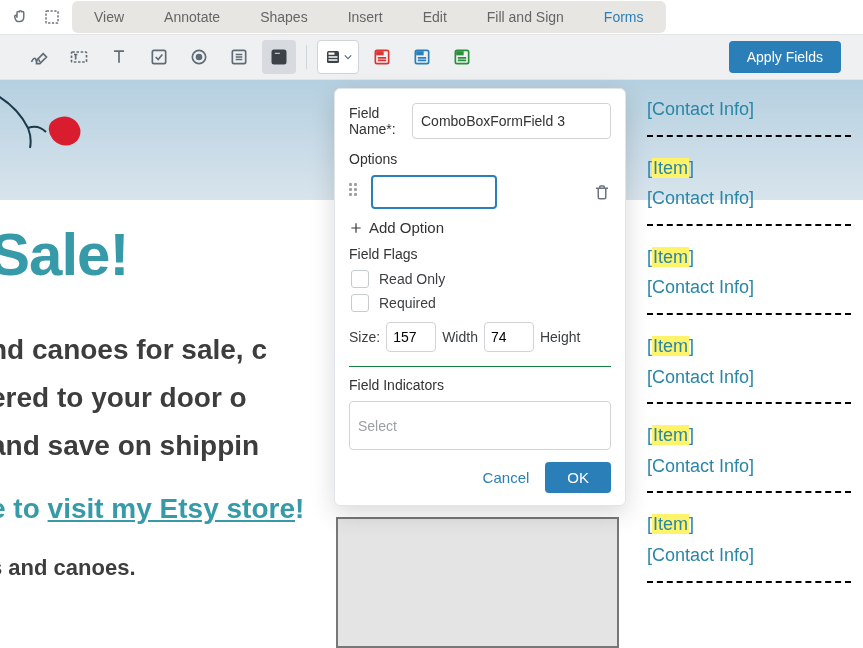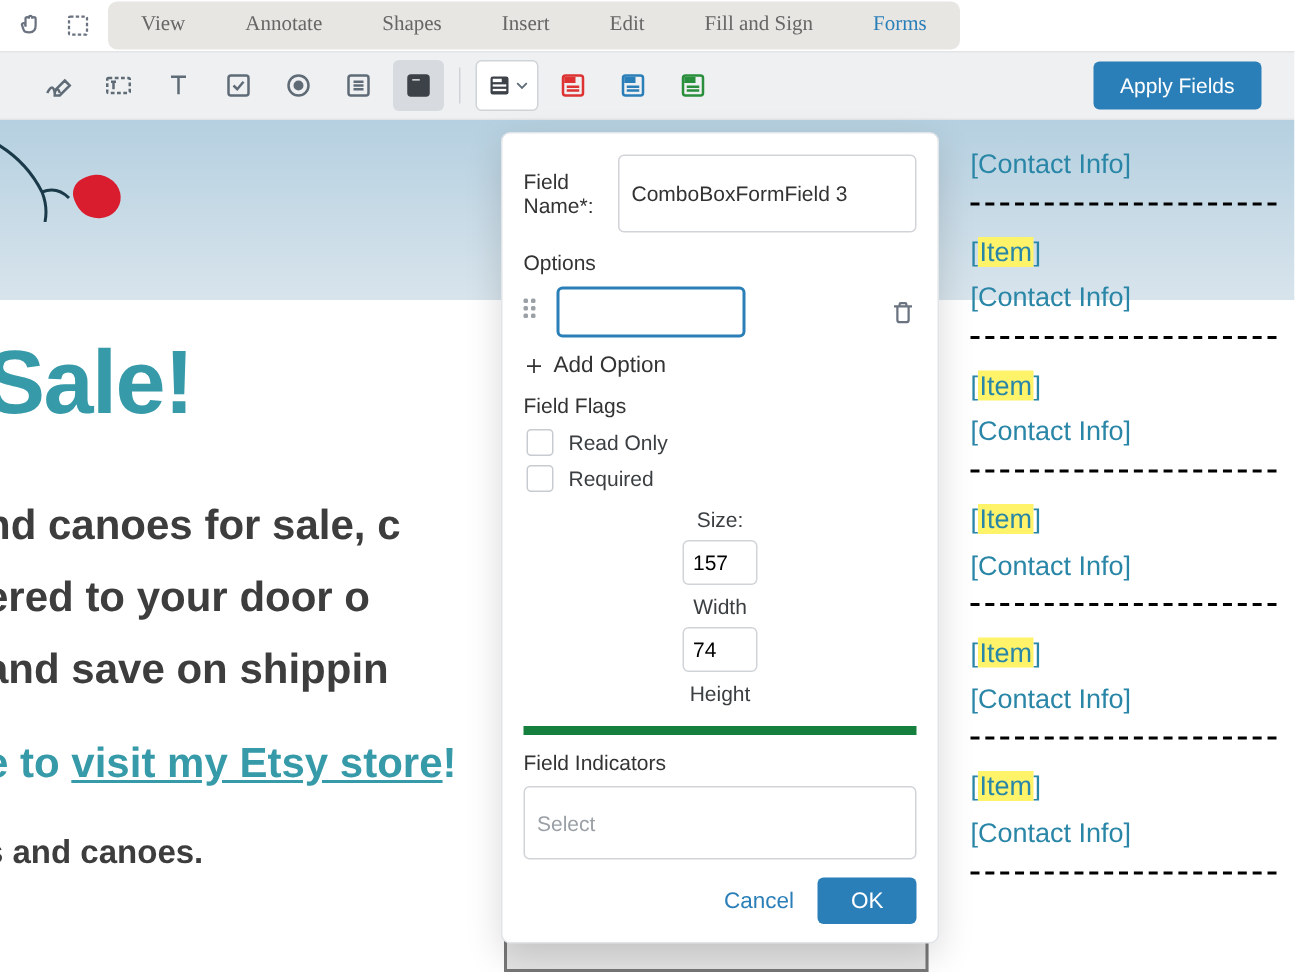--- a/index.html
+++ b/index.html
@@ -2,21 +2,21 @@
 <html><head>
 <meta charset="utf-8">
 <style>
   * { box-sizing: border-box; margin: 0; padding: 0; }
   body { font-family: -apple-system, BlinkMacSystemFont, "Segoe UI", Arial, sans-serif; background: #fff; width: 863px; height: 648px; overflow: hidden; position: relative; }
 
   
   .menu-bar { height: 34px; background: #fff; display: flex; align-items: center; padding: 0 4px; gap: 0; font-size: 14px; color: #666; }
   .menu-bar .icon-btn { width: 28px; height: 26px; display: flex; align-items: center; justify-content: center; border-radius: 4px; margin: 0 2px; color: #6b7280; }
   .menu-tabs { display: flex; background: #e8e6e3; border-radius: 6px; padding: 2px; margin-left: 4px; flex: 0 0 auto; }
-  .menu-tab { padding: 6px 20px; color: #666; cursor: pointer; font-size: 14px; border-radius: 4px; font-family: Liberation Serif, serif; }
+  .menu-tab { padding: 6px 20px; color: #666; cursor: pointer; font-size: 14px; border-radius: 4px; }
   .menu-tab.active { color: #2b7fb8; }
 
   
   .toolbar { height: 46px; background: #eef0f2; border-top: 1px solid #e2e4e6; border-bottom: 1px solid #e2e4e6; display: flex; align-items: center; padding: 0 22px; gap: 6px; }
   .tb-btn { width: 34px; height: 34px; display: flex; align-items: center; justify-content: center; border-radius: 4px; color: #5f6b76; }
   .tb-btn.active { background: #d7dbe0; }
   .tb-sep { width: 1px; height: 24px; background: #d0d4d8; margin: 0 4px; }
   .tb-drop { display:flex; align-items:center; justify-content:center; width:42px; height:34px; border:1px solid #d0d4d8; border-radius:4px; background:#fff; gap:2px; }
   .apply-btn { margin-left: auto; background: #2b7fb8; color: #fff; border: none; padding: 8px 18px; border-radius: 4px; font-size: 14px; cursor: pointer; }
 
@@ -38,31 +38,31 @@
   .ph { color:#2a86a7; font-weight:400; font-size:18px; line-height:1.7; }
   .ph .hl { background:#fff36a; padding:0 1px; }
   
   
   .field-box { position:absolute; left:336px; top:517px; width:283px; height:131px; background:#e4e4e4; border:2px solid #777; }
 
   
   .panel { position:absolute; left:334px; top:88px; width:292px; background:#fff; border:1px solid #e1e4e8; border-radius:6px; box-shadow: 0 8px 24px rgba(0,0,0,.15); padding:14px 14px 12px 14px; font-size:14px; color:#3b3f42; }
   .panel-row { display:flex; align-items:center; gap:10px; margin-bottom:12px; }
   .panel-label { font-size:14px; color:#333; }
-  .panel-input { flex:1; height:52px; border:1px solid #d0d4d8; border-radius:4px; padding:0 8px; font-size:14px; color:#333; }
+  .panel-input { flex:1; height:36px; border:1px solid #d0d4d8; border-radius:4px; padding:0 8px; font-size:14px; color:#333; }
   .panel-section-title { font-size:14px; color:#333; margin: 4px 0 8px 0; }
   .opt-row { display:flex; align-items:center; gap:8px; margin-bottom:10px; }
   .grip { width:14px; height:18px; display:grid; grid-template-columns:repeat(2,3px); grid-auto-rows:3px; gap:2px; }
   .grip span { background:#9aa0a6; border-radius:1px; }
   .opt-input { width:126px; height:34px; border:2px solid #2b7fb8; border-radius:4px; padding:0 8px; font-size:14px; }
   .trash { color:#6b7280; }
   .add-opt { display:flex; align-items:center; gap:6px; color:#333; font-size:15px; margin: 6px 0 10px 0; cursor:pointer; }
   .chk-line { display:flex; align-items:center; gap:10px; margin:6px 0; padding-left:2px; }
   .chk { width:18px; height:18px; border:1px solid #c7ccd1; border-radius:3px; background:#fff; }
-  .size-row { display:flex; align-items:center; gap:6px; margin-top:10px; padding-bottom:14px; border-bottom:6px solid #15803d;flex-direction:column; }
+  .size-row { display:flex; align-items:center; gap:6px; margin-top:10px; padding-bottom:14px; border-bottom:1px solid #15803d; }
   .size-row .sm-input { width:50px; height:30px; border:1px solid #d0d4d8; border-radius:4px; padding:0 6px; font-size:14px; }
   .sel-input { width:100%; height:49px; border:1px solid #d0d4d8; border-radius:4px; padding:0 8px; color:#9aa0a6; margin-top:8px; display:flex; align-items:center; }
   .panel-footer { display:flex; justify-content:flex-end; gap:16px; margin-top:12px; align-items:center; }
   .btn-cancel { color:#2b7fb8; background:none; border:none; font-size:15px; cursor:pointer; }
   .btn-ok { background:#2b7fb8; color:#fff; border:none; padding:7px 22px; border-radius:4px; font-size:15px; cursor:pointer; }
 
   svg { display:block; }
 </style>
 </head>
 <body>

